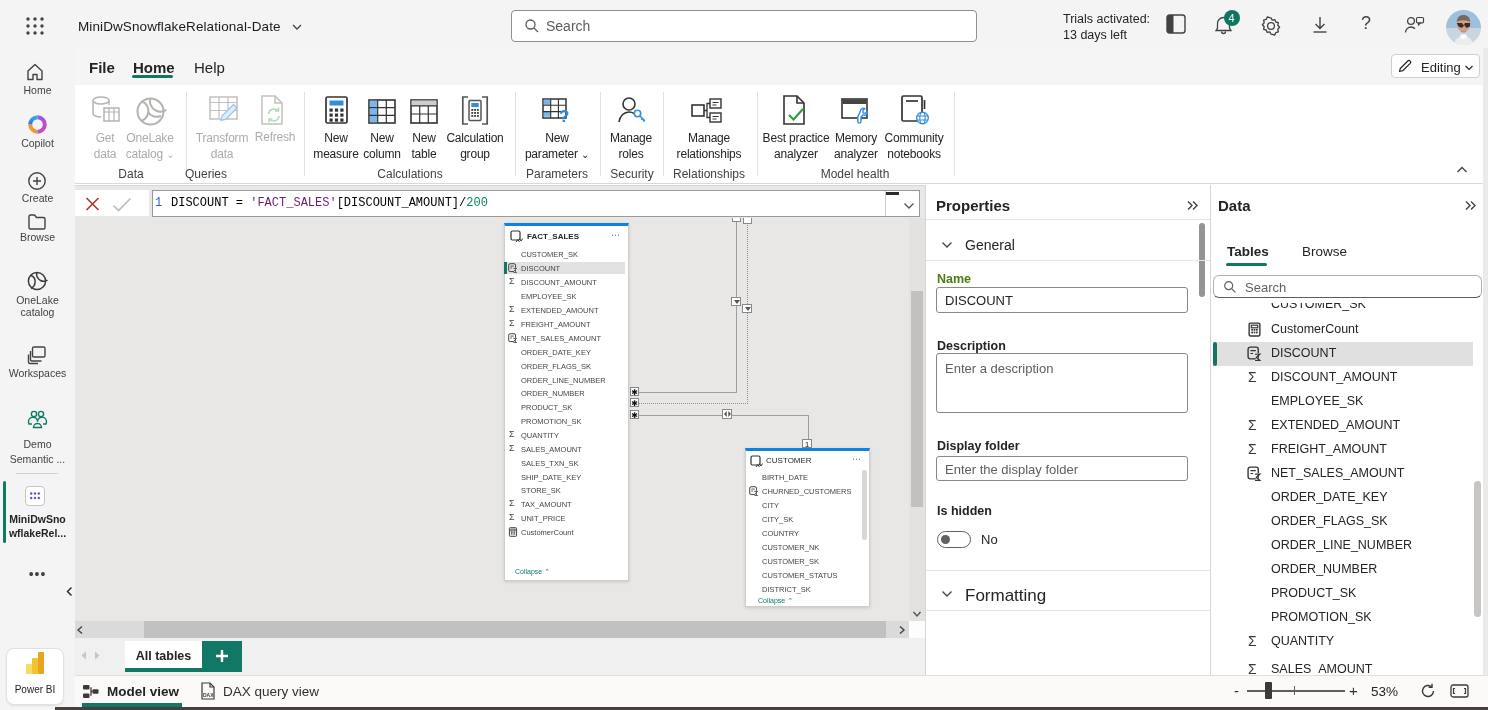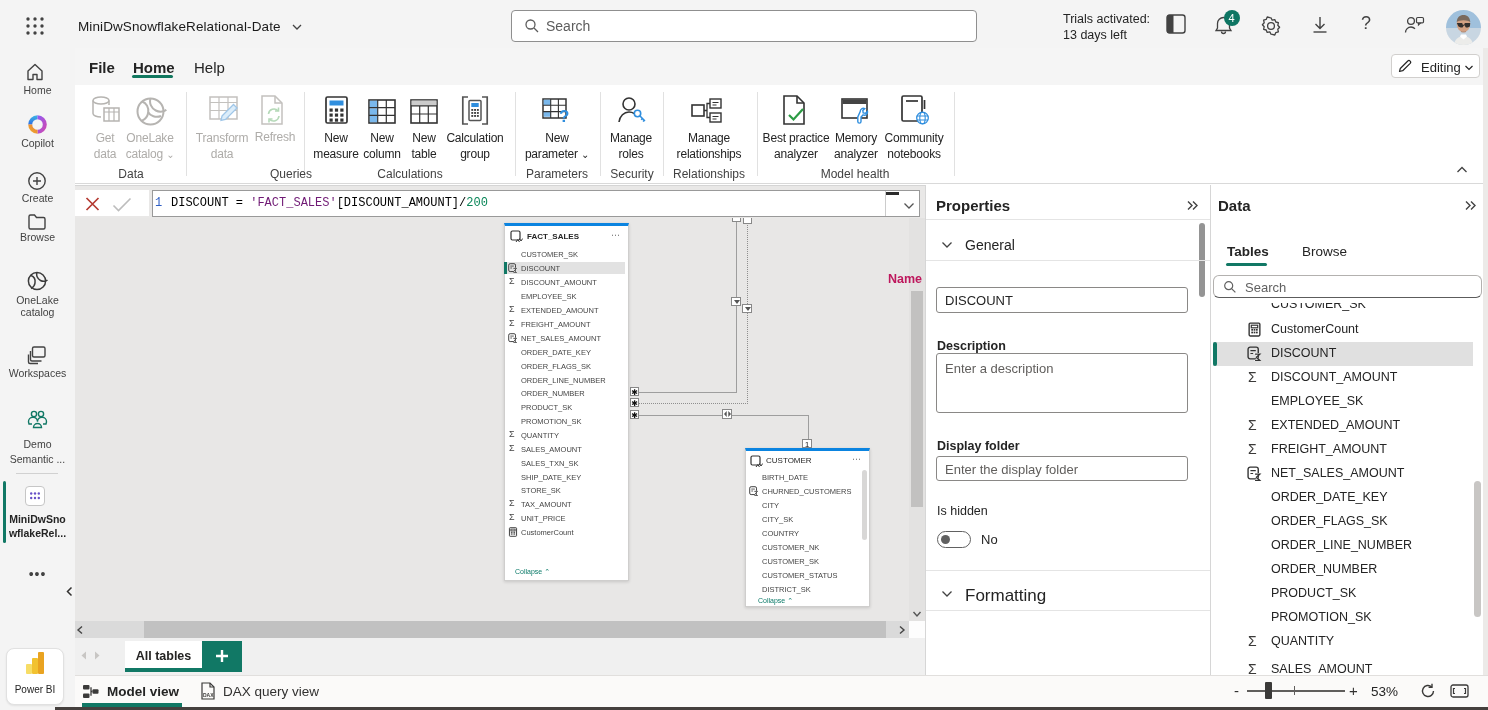--- a/index.html
+++ b/index.html
@@ -199,21 +199,21 @@
 
 <div class="ab" style="left:186px;top:92px;width:1px;height:84px;background:#e1e1e1"></div>
 <div class="ab" style="left:304px;top:92px;width:1px;height:84px;background:#e1e1e1"></div>
 <div class="ab" style="left:515px;top:92px;width:1px;height:84px;background:#e1e1e1"></div>
 <div class="ab" style="left:600px;top:92px;width:1px;height:84px;background:#e1e1e1"></div>
 <div class="ab" style="left:663px;top:92px;width:1px;height:84px;background:#e1e1e1"></div>
 <div class="ab" style="left:757px;top:92px;width:1px;height:84px;background:#e1e1e1"></div>
 <div class="ab" style="left:954px;top:92px;width:1px;height:84px;background:#e1e1e1"></div>
 
 <div class="tx" style="left:71px;top:167px;width:120px;text-align:center;font-size:12px;color:#424242">Data</div>
-<div class="tx" style="left:192px;top:167px;width:120px;text-align:right;font-size:12px;color:#424242">Queries</div>
+<div class="tx" style="left:185px;top:167px;width:120px;text-align:left;font-size:12px;color:#424242">Queries</div>
 <div class="tx" style="left:350px;top:167px;width:120px;text-align:center;font-size:12px;color:#424242">Calculations</div>
 <div class="tx" style="left:497px;top:167px;width:120px;text-align:center;font-size:12px;color:#424242">Parameters</div>
 <div class="tx" style="left:572px;top:167px;width:120px;text-align:center;font-size:12px;color:#424242">Security</div>
 <div class="tx" style="left:649px;top:167px;width:120px;text-align:center;font-size:12px;color:#424242">Relationships</div>
 <div class="tx" style="left:795px;top:167px;width:120px;text-align:center;font-size:12px;color:#424242">Model health</div>
 
 <svg class="ab" style="left:1456px;top:165px" width="12" height="10" viewBox="0 0 12 10">
       <path d="M1.5 7L6 2.5 10.5 7" fill="none" stroke="#424242" stroke-width="1.3"></path>
     </svg>
 
@@ -511,30 +511,30 @@
     <svg class="ab" style="left:1186px;top:200px" width="13" height="11" viewBox="0 0 13 11">
       <path d="M2 1.5l4 4-4 4M7 1.5l4 4-4 4" fill="none" stroke="#424242" stroke-width="1.4"></path>
     </svg>
     <div class="ab" style="left:926px;top:219px;width:284px;height:1px;background:#e4e4e4"></div>
     <div class="ab" style="left:1199px;top:223px;width:6px;height:74px;background:#949494;border-radius:3px"></div>
     <svg class="ab" style="left:941px;top:240px" width="12" height="10" viewBox="0 0 12 10">
       <path d="M1.5 2.5L6 7l4.5-4.5" fill="none" stroke="#424242" stroke-width="1.3"></path>
     </svg>
     <div class="tx" style="left:965px;top:237px;font-size:14px;color:#242424">General</div>
     <div class="ab" style="left:926px;top:260px;width:284px;height:1px;background:#e4e4e4"></div>
-    <div class="tx" style="left:888px;top:272px;font-size:12.5px;font-weight:bold;color:#be185d">Name</div>
+    <div class="tx" style="left:937px;top:272px;font-size:12.5px;font-weight:bold;color:#4d7c0f">Name</div>
     <div class="ab" style="left:936px;top:287px;width:252px;height:26px;background:#fff;border:1px solid #8a8886;border-radius:3px"></div>
     <div class="tx" style="left:945px;top:293px;font-size:13px;color:#242424">DISCOUNT</div>
     <div class="tx" style="left:937px;top:339px;font-size:12.5px;font-weight:bold;color:#242424">Description</div>
     <div class="ab" style="left:936px;top:353px;width:252px;height:60px;background:#fff;border:1px solid #8a8886;border-radius:3px"></div>
     <div class="tx" style="left:945px;top:361px;font-size:13px;color:#605e5c">Enter a description</div>
     <div class="tx" style="left:937px;top:439px;font-size:12.5px;font-weight:bold;color:#242424">Display folder</div>
     <div class="ab" style="left:936px;top:456px;width:252px;height:25px;background:#fff;border:1px solid #8a8886;border-radius:3px"></div>
     <div class="tx" style="left:945px;top:462px;font-size:13px;color:#605e5c">Enter the display folder</div>
-    <div class="tx" style="left:937px;top:504px;font-size:12.5px;font-weight:normal;color:#242424">Is hidden</div>
+    <div class="tx" style="left:937px;top:504px;font-size:12.5px;font-weight:bold;color:#242424">Is hidden</div>
     <div class="ab" style="left:937px;top:531px;width:34px;height:17px;border:1px solid #616161;border-radius:9px;background:#fff"></div>
     <div class="ab" style="left:941px;top:535px;width:9px;height:9px;border-radius:50%;background:#616161"></div>
     <div class="tx" style="left:981px;top:532px;font-size:13px;color:#242424">No</div>
     <div class="ab" style="left:926px;top:570px;width:284px;height:1px;background:#e4e4e4"></div>
     <svg class="ab" style="left:941px;top:589px" width="12" height="10" viewBox="0 0 12 10">
       <path d="M1.5 2.5L6 7l4.5-4.5" fill="none" stroke="#424242" stroke-width="1.3"></path>
     </svg>
     <div class="tx" style="left:965px;top:586px;font-size:17px;color:#242424">Formatting</div>
     <div class="ab" style="left:926px;top:610px;width:284px;height:1px;background:#e4e4e4"></div>
   </div>

